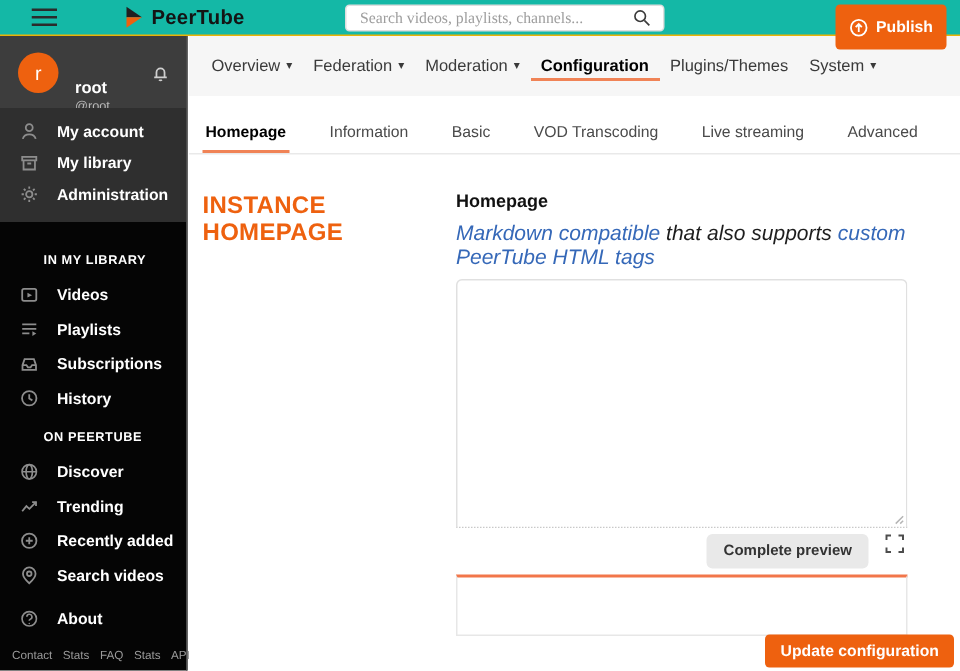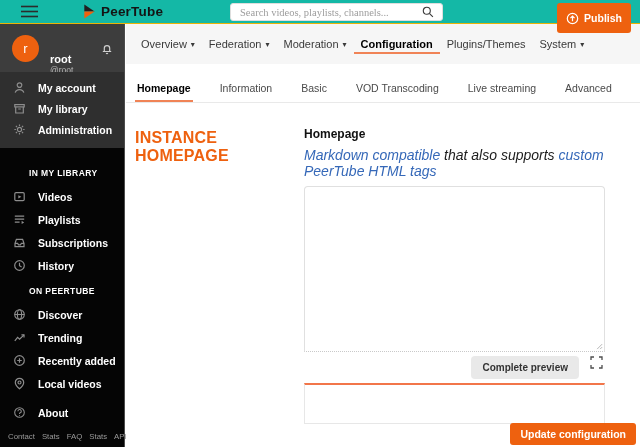--- a/index.html
+++ b/index.html
@@ -238,21 +238,21 @@
       </span>
       <span>Recently added</span>
     </div>
     <div class="side-item">
       <span class="icon">
         <svg width="13" height="13" viewBox="0 0 13 13" fill="none" stroke="currentColor" stroke-width="1.2">
             <path d="M6.5,11.8 C4.3,9.9 2.3,7.7 2.3,5.5 a4.2,4.2 0 0 1 8.4,0 C10.7,7.7 8.7,9.9 6.5,11.8 Z"></path>
             <circle cx="6.5" cy="5.5" r="1.5"></circle>
           </svg>
       </span>
-      <span>Local videos</span>
+      <span>Search videos</span>
     </div>
   </div>
 
   <div class="side-spacer"></div>
 
   <div class="side-item about-row">
     <span class="icon">
       <svg width="13" height="13" viewBox="0 0 13 13" fill="none" stroke="currentColor" stroke-width="1.1">
           <circle cx="6.5" cy="6.5" r="4.8"></circle>
           <path d="M4.9,5.2 a1.7,1.7 0 1 1 2.3,1.6 q-0.7,0.3 -0.7,1.1"></path>

